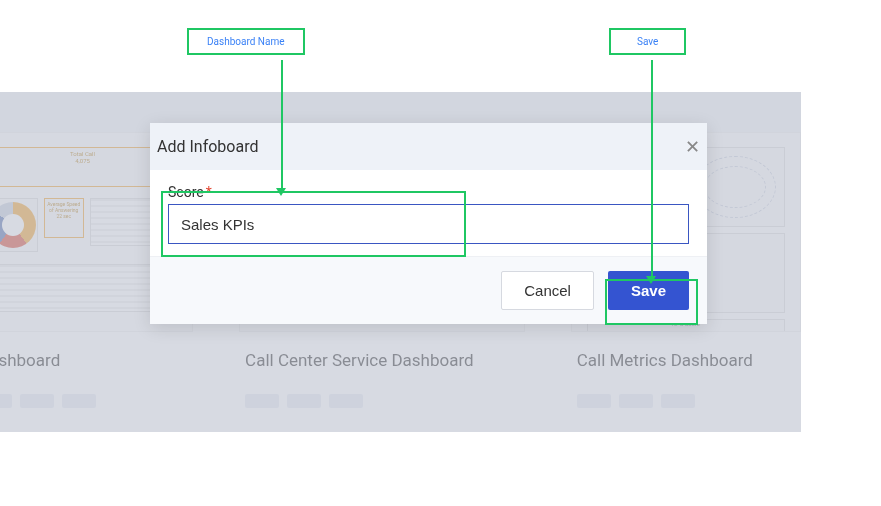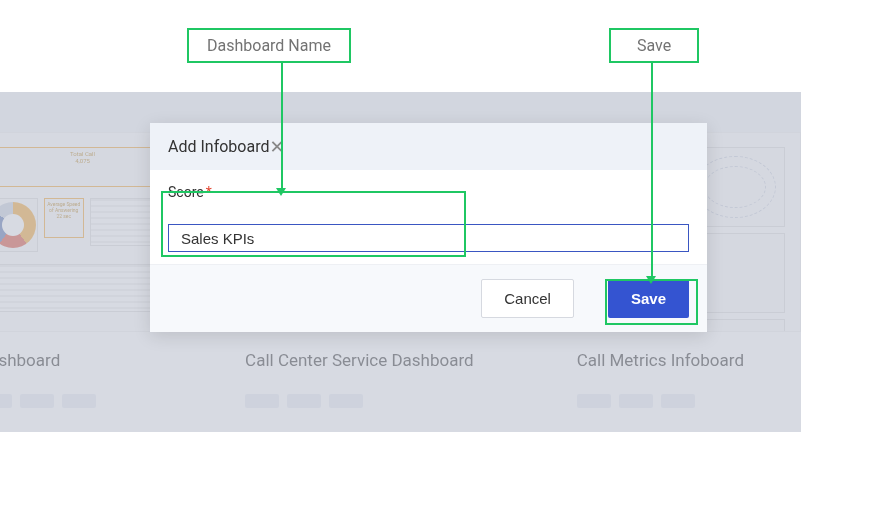--- a/index.html
+++ b/index.html
@@ -1,19 +1,19 @@
 <!DOCTYPE html>
 <html><head>
 <meta charset="utf-8">
 <style>
   * { box-sizing: border-box; margin: 0; padding: 0; }
   html, body { width: 881px; height: 506px; font-family: -apple-system, BlinkMacSystemFont, "Segoe UI", Roboto, sans-serif; background: #fff; overflow: hidden; position: relative; }
   
   
-  .callout-box { position: absolute; border: 2px solid #1fc763; background: #fff; padding: 6px 18px; font-size: 16px; color: #737373; z-index: 50; }
+  .callout-box { position: absolute; border: 2px solid #1fc763; background: #fff; padding: 6px 18px; font-size: 10px; color: #3b82f6; z-index: 50; }
   .callout-arrow { position: absolute; width: 2px; background: #1fc763; z-index: 49; }
   .callout-arrowhead { position: absolute; width: 0; height: 0; border-left: 5px solid transparent; border-right: 5px solid transparent; border-top: 8px solid #1fc763; z-index: 49; }
   
   
   .app-frame { position: absolute; top: 92px; left: 0; width: 801px; height: 414px; background: #fff; }
   .topbar { width: 100%; height: 26px; background: #16213d; color: #b8c2d6; font-size: 14px; padding: 0 18px; display: flex; align-items: center; }
   .topbar .chev { margin-left: 4px; color: #5a74b0; font-size: 10px; }
   .subbar { width: 100%; height: 40px; background: #f2f4f8; }
   
   .cards-row { display: flex; gap: 46px; padding: 0 0 0 0; margin-left: -8px; }
@@ -24,30 +24,30 @@
   .card-actions .pill { width: 34px; height: 14px; background: #e6ebf2; border-radius: 2px; }
   
   
   .thumb-inner { width: 92%; height: 92%; display: flex; flex-wrap: wrap; gap: 6px; padding: 6px; }
   .t-box { border: 1px solid #ddd; flex: 1; min-width: 40px; min-height: 40px; background: #fafafa; }
   
   
   .overlay { position: absolute; top: 92px; left: 0; width: 801px; height: 340px; background: rgba(190,196,208,0.62); z-index: 20; pointer-events: none; }
   
   .modal { position: absolute; top: 123px; left: 150px; width: 557px; background: #fff; border-radius: 2px; box-shadow: 0 4px 18px rgba(0,0,0,0.12); z-index: 30; pointer-events: auto; }
-  .modal-header { background: #eef2f8; padding: 14px 18px; display: flex; justify-content: flex-start; align-items: center; }
+  .modal-header { background: #eef2f8; padding: 14px 7px; display: flex; justify-content: space-between; align-items: center; }
   .modal-title { font-size: 16px; color: #333; }
   .modal-close { color: #888; font-size: 18px; line-height: 1; cursor: pointer; background: none; border: none; }
   .modal-body { padding: 14px 18px 12px 18px; }
   .field-label { font-size: 14px; color: #333; margin-bottom: 4px; }
   .field-label .req { color: #e14530; margin-left: 2px; }
-  .name-input { width: 100%; height: 28px; border: 1px solid #3a56c2; padding: 0 12px; font-size: 15px; color: #333; outline: none; background: #fff; margin-top: 20px; }
+  .name-input { width: 100%; height: 40px; border: 1px solid #3a56c2; padding: 0 12px; font-size: 15px; color: #333; outline: none; background: #fff; }
   .name-highlight { position: absolute; left: 161px; top: 191px; width: 305px; height: 66px; border: 2px solid #1fc763; z-index: 40; pointer-events: none; }
   .modal-footer { background: #f7f9fc; padding: 14px 18px; display: flex; justify-content: flex-end; gap: 14px; border-top: 1px solid #eef0f4; }
-  .btn { padding: 10px 22px; font-size: 15px; border-radius: 2px; cursor: pointer; border: 1px solid transparent; margin-left: 20px; }
+  .btn { padding: 10px 22px; font-size: 15px; border-radius: 2px; cursor: pointer; border: 1px solid transparent; }
   .btn-cancel { background: #fff; color: #333; border: 1px solid #d6d9e0; }
   .btn-save { background: #3454d1; color: #fff; font-weight: 600; }
   .save-highlight { position: absolute; left: 605px; top: 279px; width: 93px; height: 46px; border: 2px solid #1fc763; z-index: 40; pointer-events: none; }
 
   
   .donut { width: 46px; height: 46px; border-radius: 50%; background: conic-gradient(#f2a735 0 40%, #d94f3d 40% 60%, #5a74b0 60% 85%, #c9cfdc 85% 100%); position: relative; }
   .donut::after { content:''; position:absolute; inset: 12px; background:#fff; border-radius:50%; }
   .lines { height: 40px; background: repeating-linear-gradient(to bottom, #eee 0 2px, #fff 2px 6px); border:1px solid #ddd; }
   .pie { width:44px; height:44px; border-radius:50%; background: conic-gradient(#3da5e8 0 55%, #d94f3d 55% 80%, #49b36f 80% 100%); }
 </style>
@@ -117,21 +117,21 @@
           </div>
           <div class="t-box" style="flex-basis:46%; height:80px;">
             <div style="width:12px;height:12px;border-radius:50%;background:#49b36f;margin:4px;"></div>
             <div style="width:12px;height:12px;border-radius:50%;background:#d94f3d;margin:4px;"></div>
             <div style="width:12px;height:12px;border-radius:50%;background:#f2a735;margin:4px;"></div>
           </div>
           <div class="t-box" style="flex-basis:100%; height:14px; font-size:6px; text-align:center; color:#888;">NPS Score</div>
 
         </div>
       </div>
-      <div class="card-title">Call Metrics Infoboard</div>
+      <div class="card-title">Call Metrics Dashboard</div>
       <div class="card-actions">
         <div class="pill"></div>
         <div class="pill"></div>
         <div class="pill"></div>
       </div>
     </div>
   </div>
 </div>
 
 <div class="overlay"></div>

